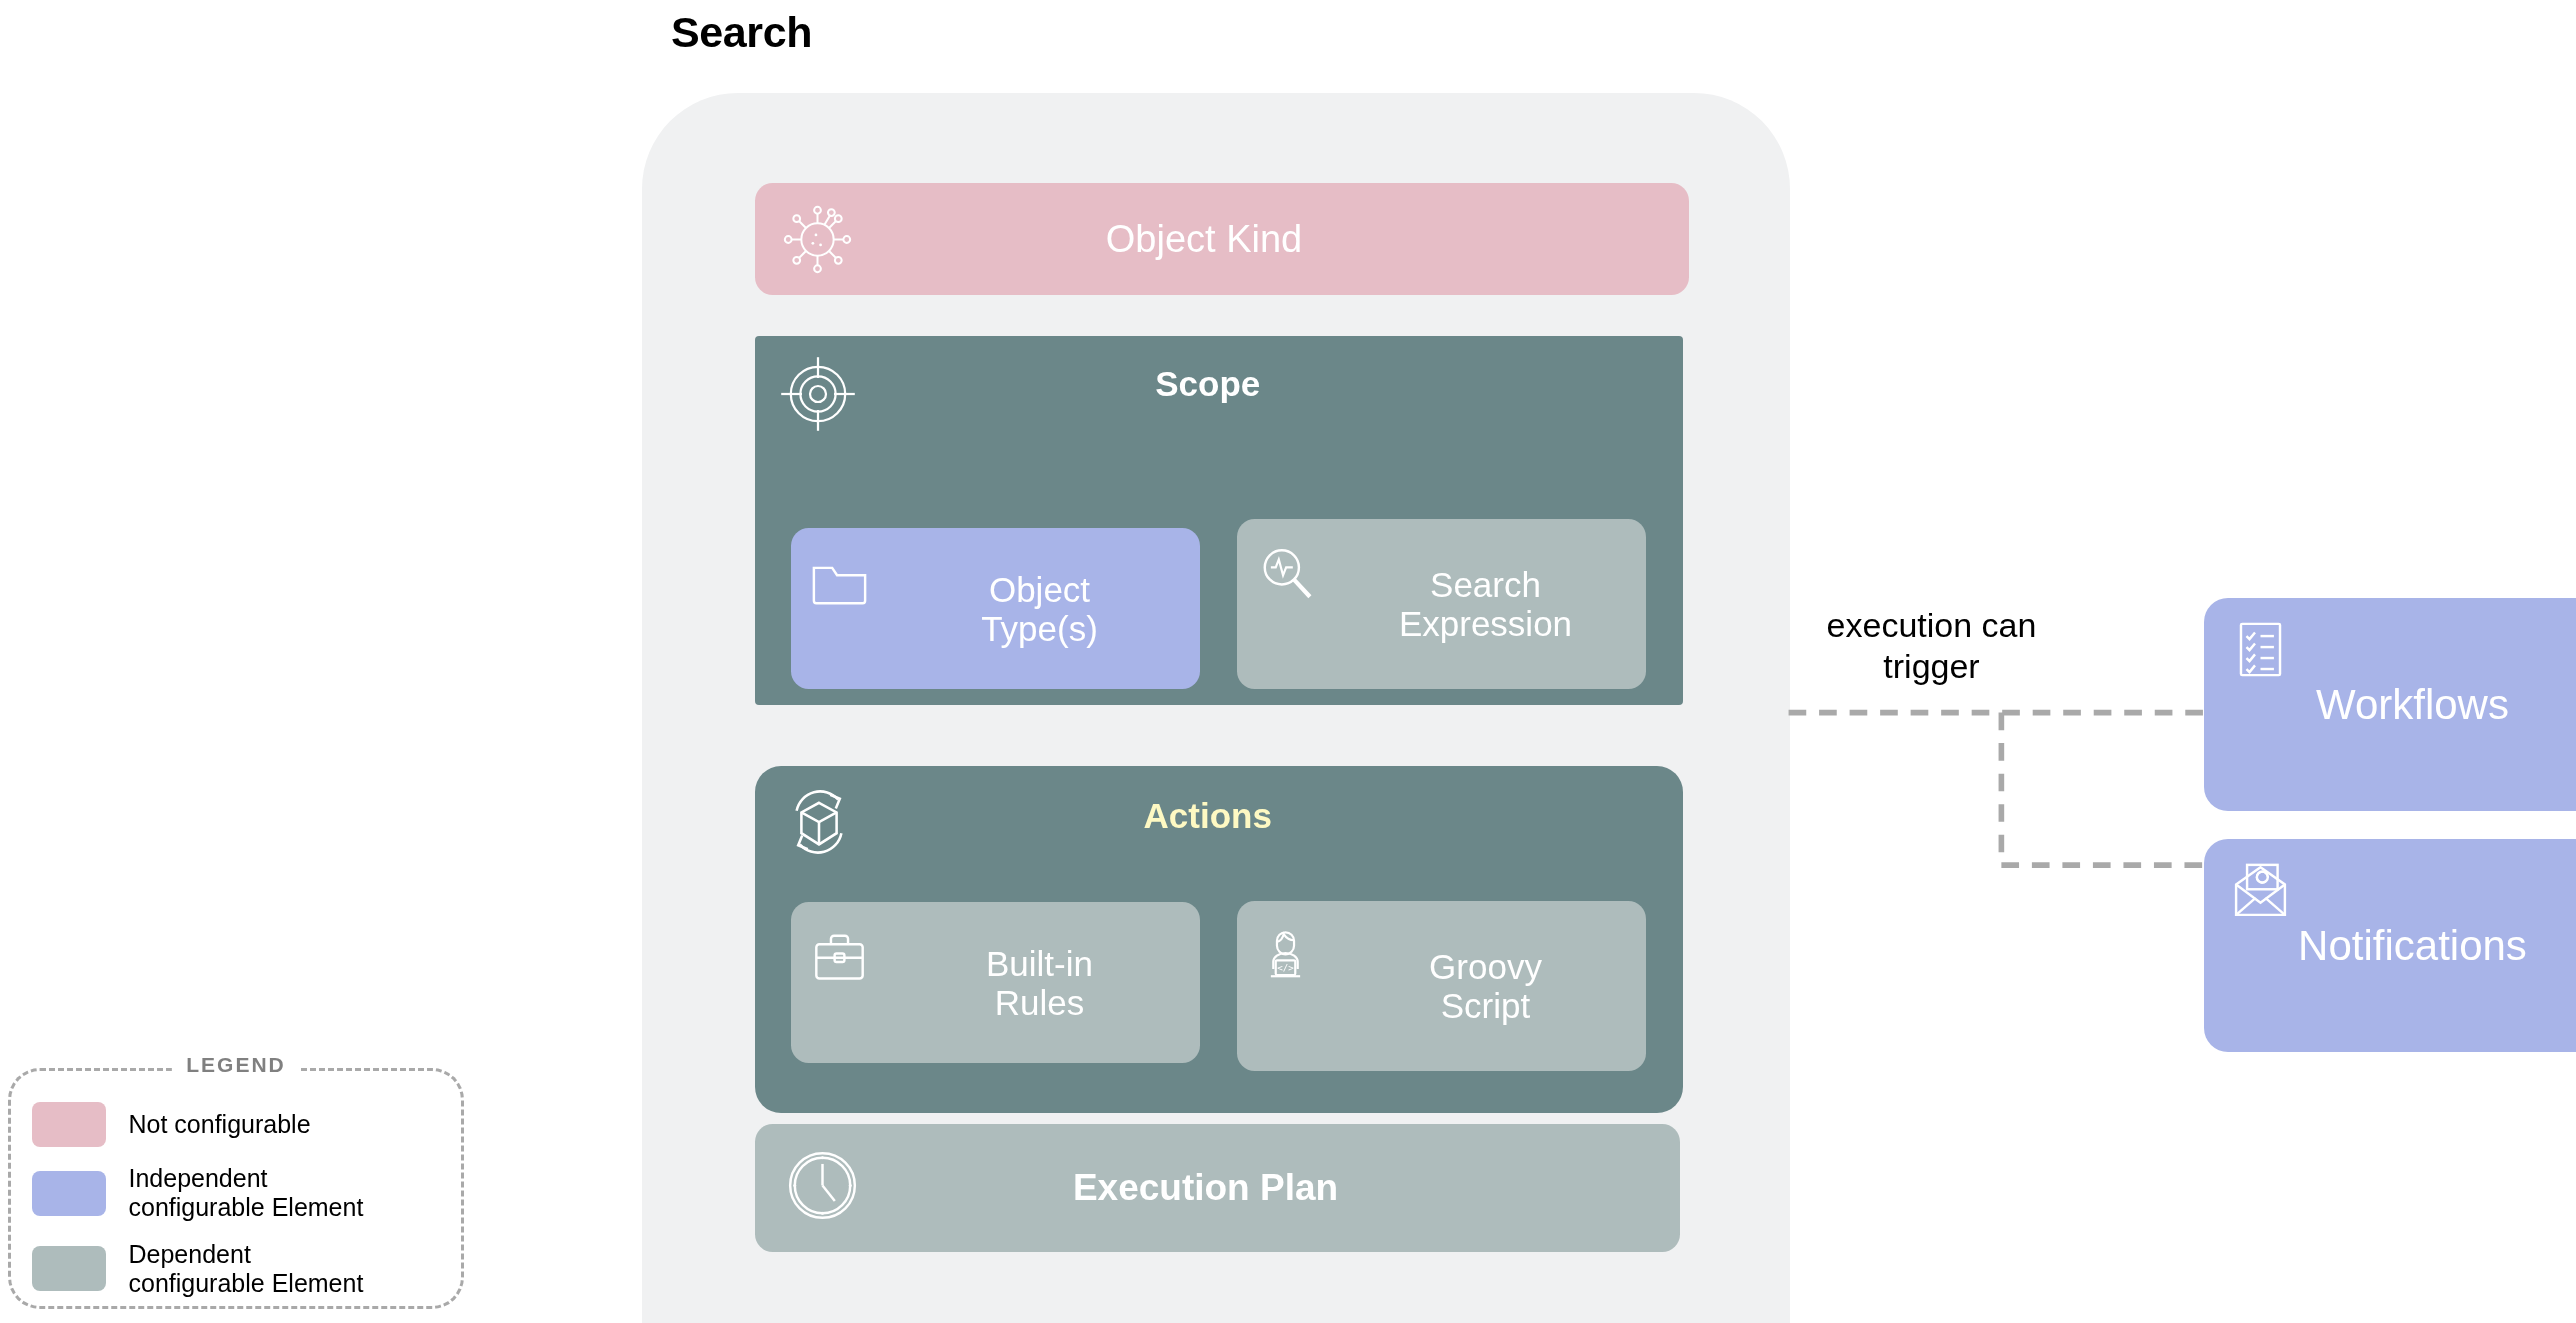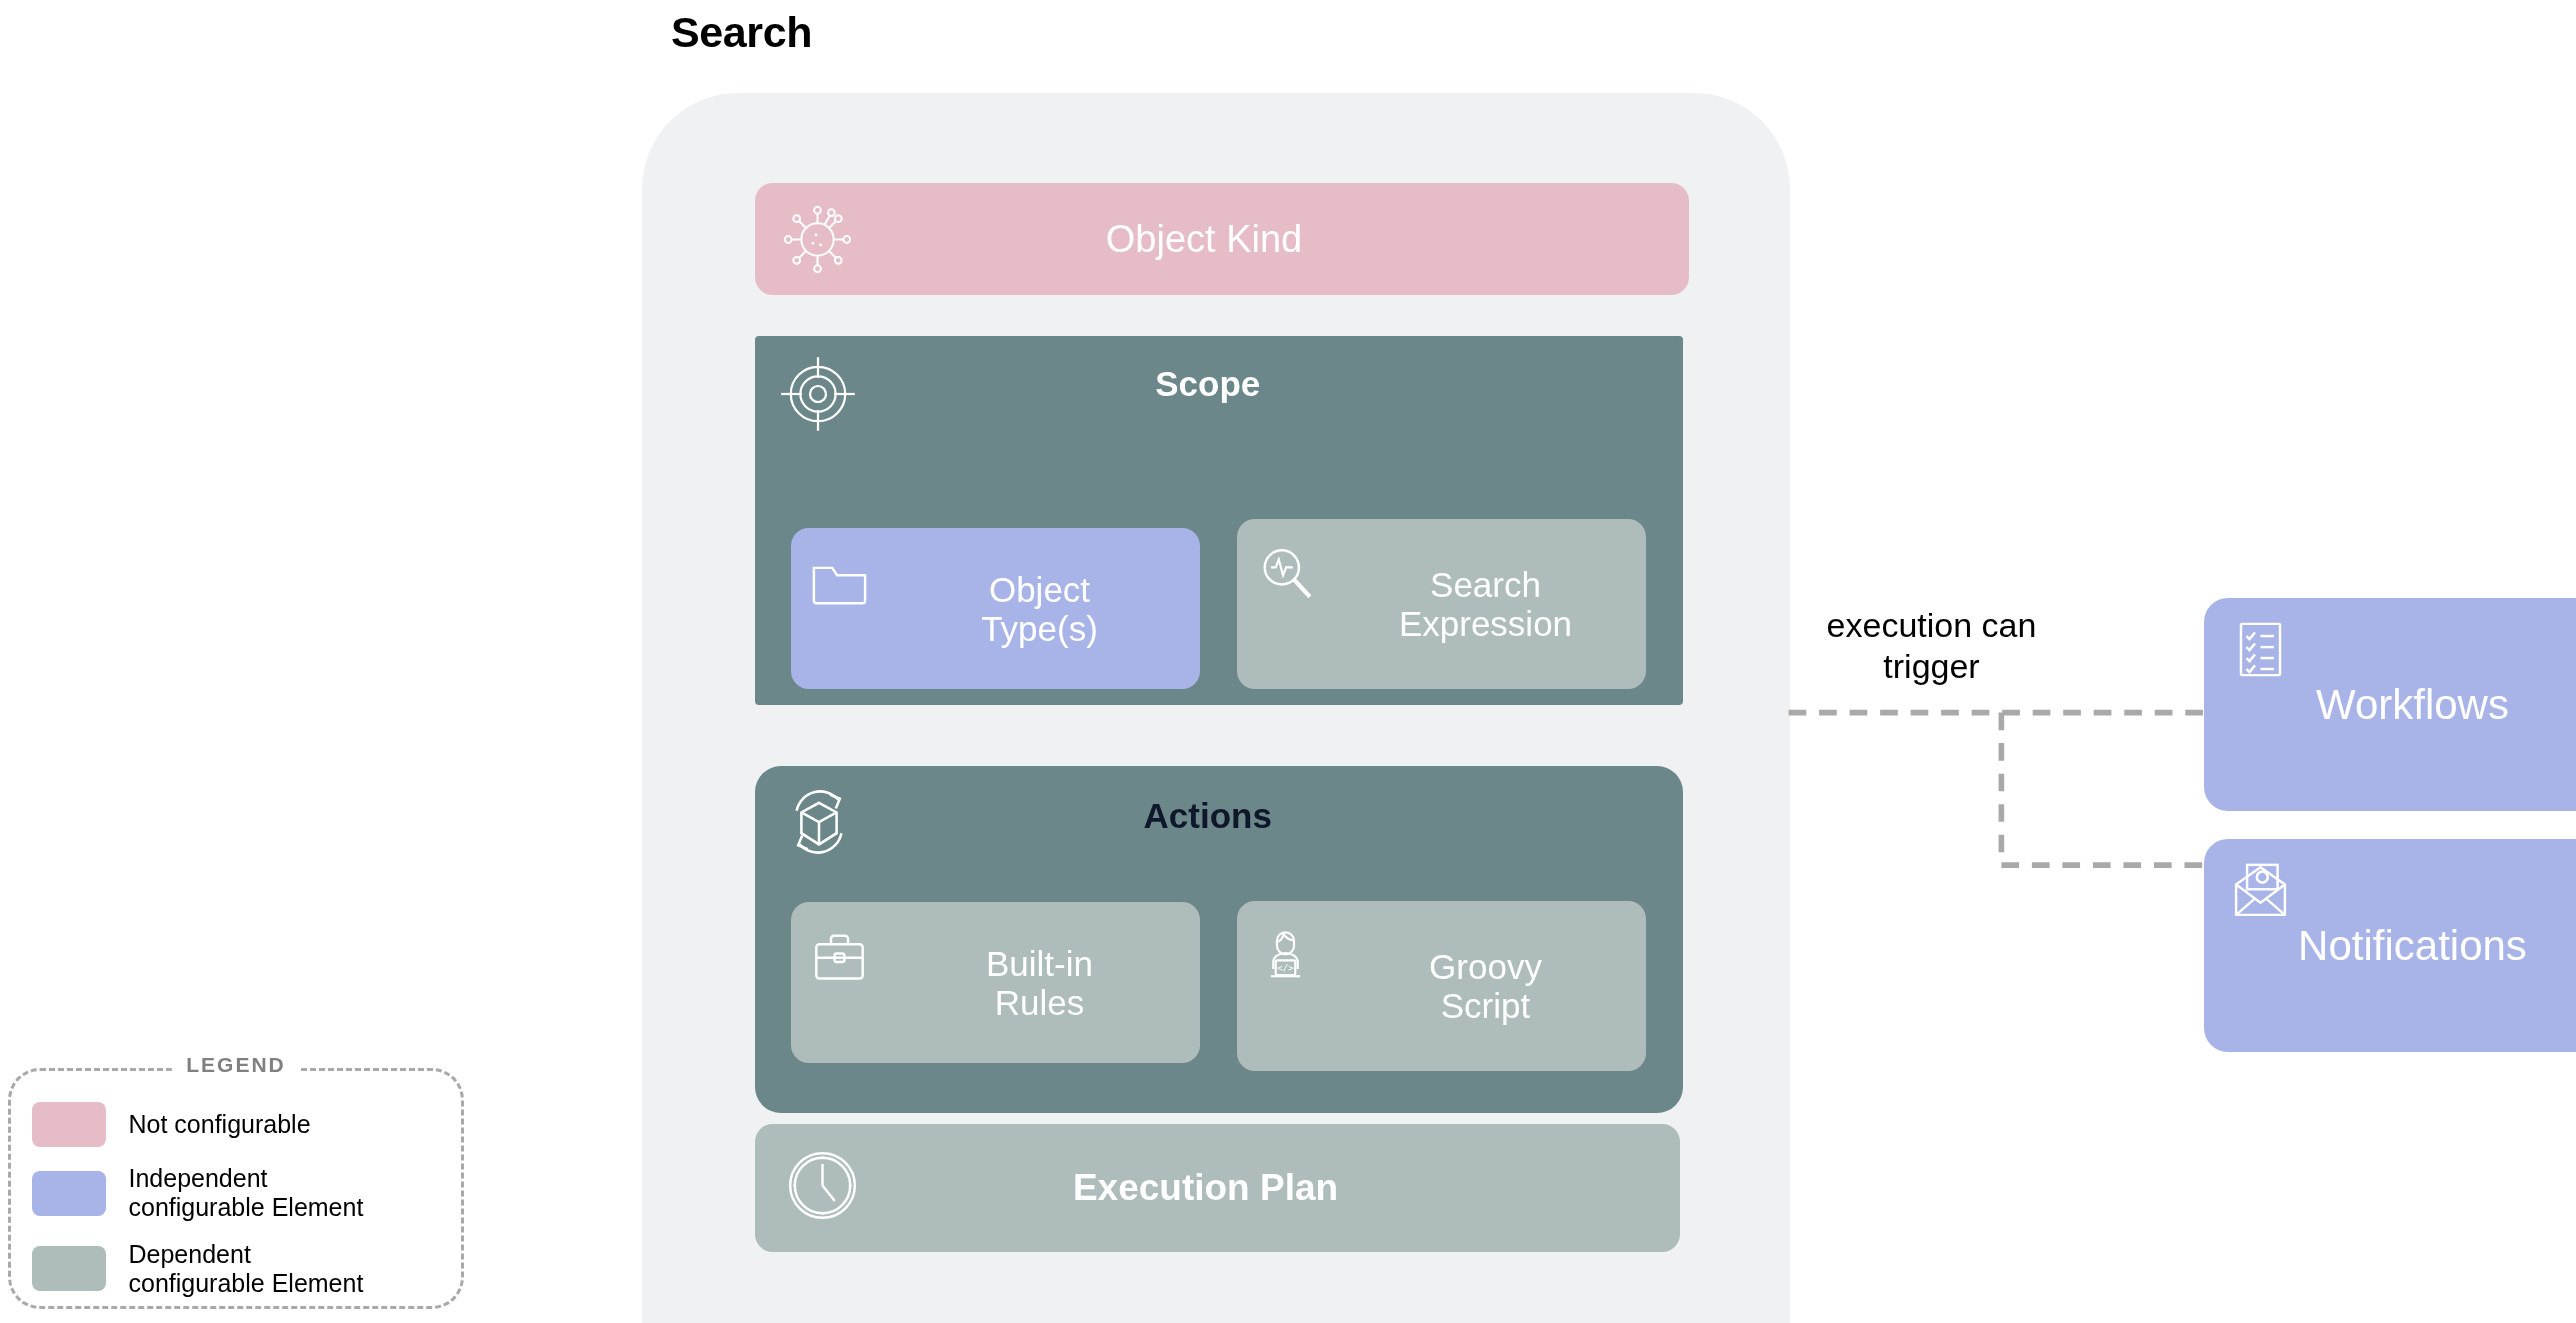--- a/index.html
+++ b/index.html
@@ -109,21 +109,21 @@
     height: 347px;
     background: #6B8789;
     border-radius: 26px;
   }
   #actions-header-title {
     position: absolute;
     left: 0; right: 22.5px; top: 30px;
     text-align: center;
     font-size: 35px;
     font-weight: bold;
-    color: #0f172a;
+    color: #fef9c3;
   }
   #actions-icon { left: 24px; top: 16px; width: 80px; height: 80px; }
 
   
   .inner-card {
     position: absolute;
     border-radius: 17.7px;
     box-sizing: border-box;
   }
   .inner-card .card-label {

